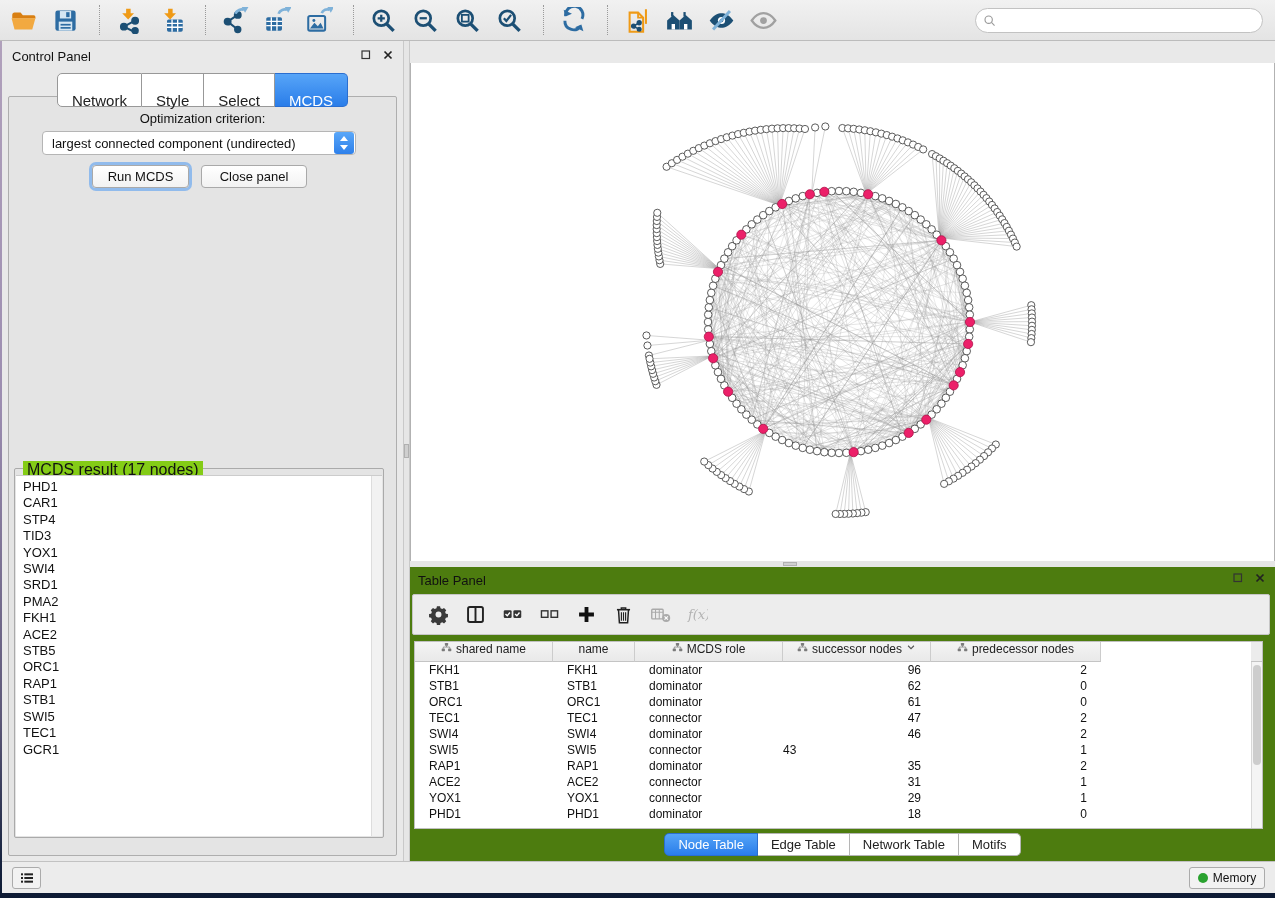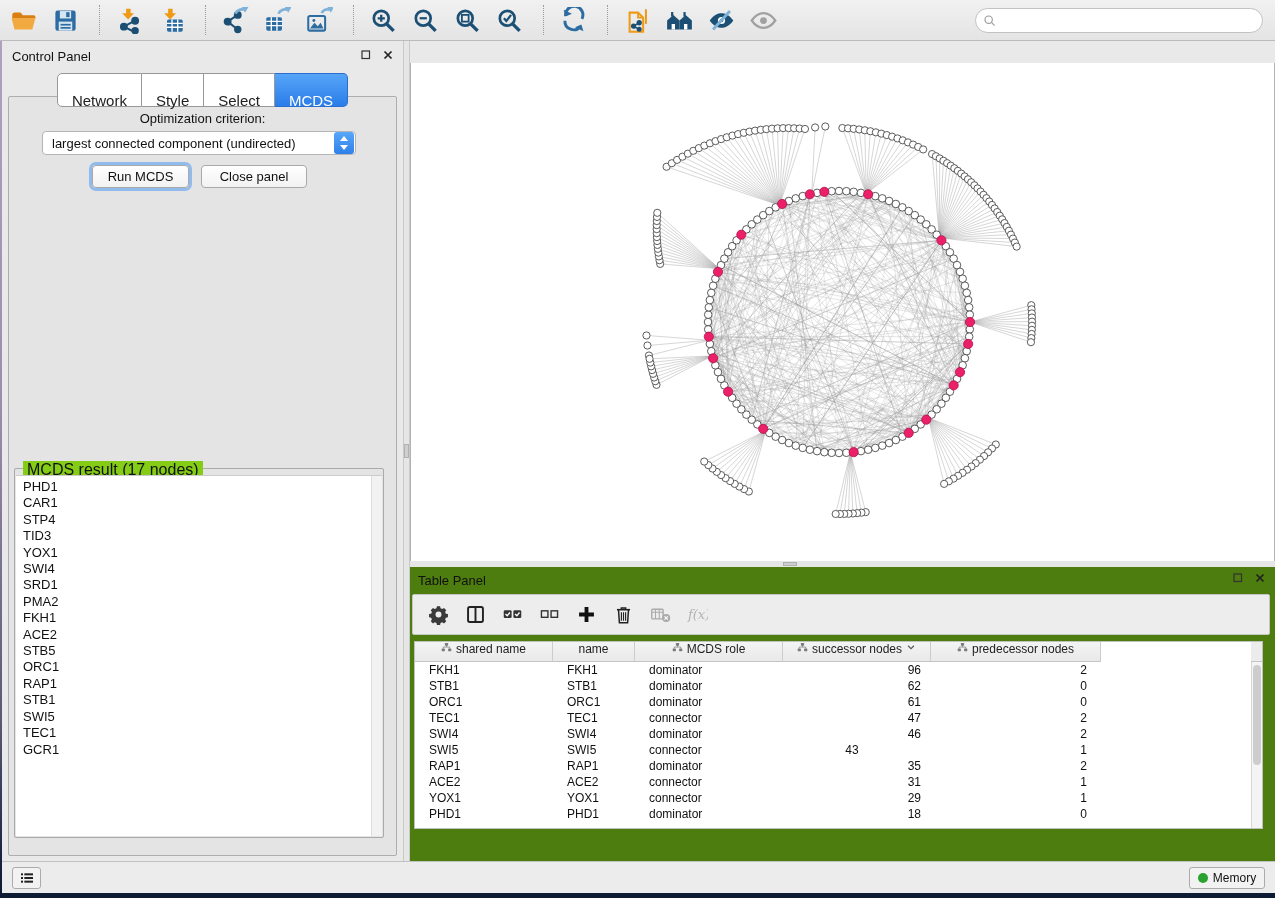--- a/index.html
+++ b/index.html
@@ -1346,21 +1346,21 @@
           <div class="td" style="width: 138px; text-align: left; padding-left: 14px; padding-right: 0px;">SWI4</div>
           <div class="td" style="width: 82px; text-align: left; padding-left: 14px; padding-right: 0px;">SWI4</div>
           <div class="td" style="width: 148px; text-align: left; padding-left: 14px; padding-right: 0px;">dominator</div>
           <div class="td" style="width: 148px; text-align: right; padding-left: 0px; padding-right: 10px;">46</div>
           <div class="td" style="width: 170px; text-align: right; padding-left: 0px; padding-right: 14px;">2</div>
         </div>
         <div class="tr">
           <div class="td" style="width: 138px; text-align: left; padding-left: 14px; padding-right: 0px;">SWI5</div>
           <div class="td" style="width: 82px; text-align: left; padding-left: 14px; padding-right: 0px;">SWI5</div>
           <div class="td" style="width: 148px; text-align: left; padding-left: 14px; padding-right: 0px;">connector</div>
-          <div class="td" style="width: 148px; text-align: center; padding-left: 0px; padding-right: 10px;">43</div>
+          <div class="td" style="width: 148px; text-align: left; padding-left: 0px; padding-right: 10px;">43</div>
           <div class="td" style="width: 170px; text-align: right; padding-left: 0px; padding-right: 14px;">1</div>
         </div>
         <div class="tr">
           <div class="td" style="width: 138px; text-align: left; padding-left: 14px; padding-right: 0px;">RAP1</div>
           <div class="td" style="width: 82px; text-align: left; padding-left: 14px; padding-right: 0px;">RAP1</div>
           <div class="td" style="width: 148px; text-align: left; padding-left: 14px; padding-right: 0px;">dominator</div>
           <div class="td" style="width: 148px; text-align: right; padding-left: 0px; padding-right: 10px;">35</div>
           <div class="td" style="width: 170px; text-align: right; padding-left: 0px; padding-right: 14px;">2</div>
         </div>
         <div class="tr">
@@ -1383,20 +1383,26 @@
           <div class="td" style="width: 148px; text-align: left; padding-left: 14px; padding-right: 0px;">dominator</div>
           <div class="td" style="width: 148px; text-align: right; padding-left: 0px; padding-right: 10px;">18</div>
           <div class="td" style="width: 170px; text-align: right; padding-left: 0px; padding-right: 14px;">0</div>
         </div>
       </div>
     <div id="tbl-corner"></div>
     <div id="tbl-scroll">
         <div id="tbl-thumb"></div>
       </div>
   </div>
+  <div id="bottom-tabs">
+      <div class="btab active">Node Table</div>
+      <div class="btab">Edge Table</div>
+      <div class="btab">Network Table</div>
+      <div class="btab">Motifs</div>
+    </div>
 </div>
 
 <div id="status-bar">
   <div id="menu-btn">
     <svg viewBox="0 0 24 24">
         <g fill="#222">
           <rect x="3" y="5" width="3" height="3"></rect>
           <rect x="8" y="5" width="13" height="3"></rect>
           <rect x="3" y="10.5" width="3" height="3"></rect>
           <rect x="8" y="10.5" width="13" height="3"></rect>

